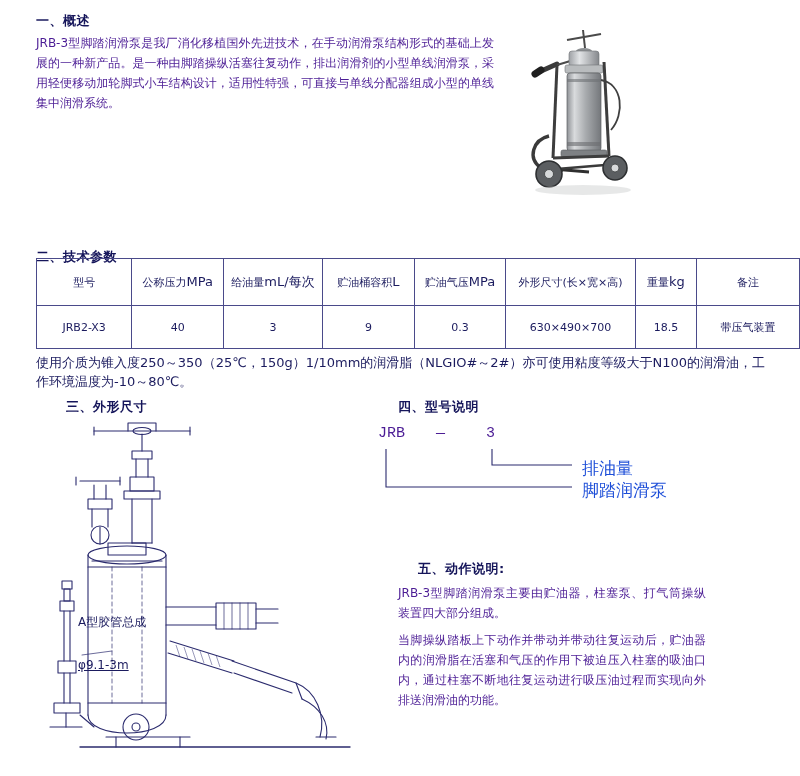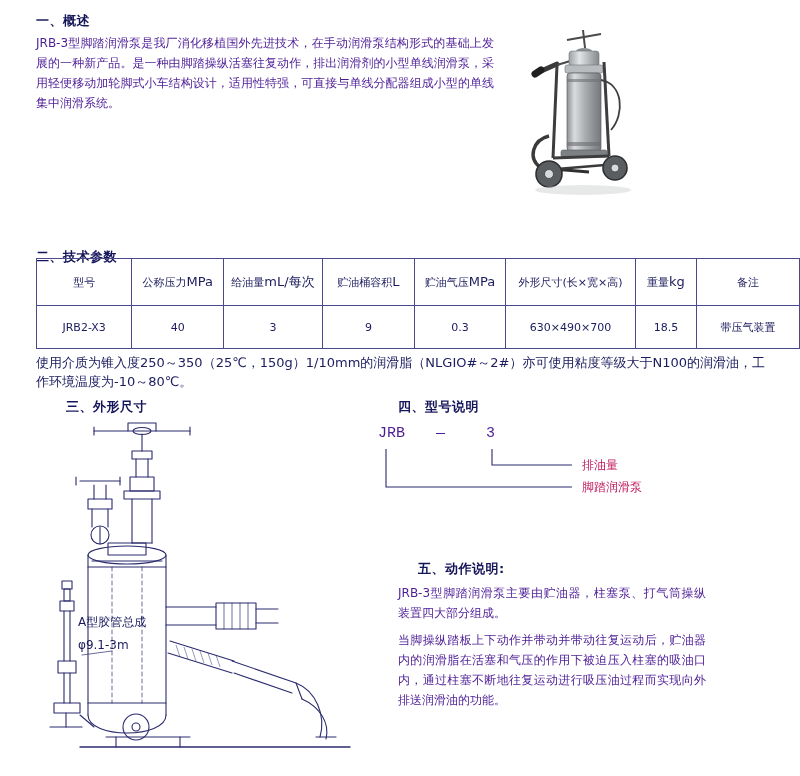--- a/index.html
+++ b/index.html
@@ -94,22 +94,22 @@
     width: 420px; height: 115px;
   }
   .mdl-text {
     position: absolute;
     font-size: 15px;
     color: #4c1d95;
     font-family: Liberation Mono, monospace;
   }
   .mdl-label {
     position: absolute;
-    font-size: 12px;
-    color: #be185d;
+    font-size: 17px;
+    color: #1d4ed8;
   }
 
   
   #sec5-title { position: absolute; left: 398px; top: 560px; margin-left: 20px; }
   #sec5-body  { position: absolute; left: 398px; top: 583px; width: 308px; }
   #sec5-body2 { position: absolute; left: 398px; top: 630px; width: 308px; }
 
   .lbl-small {
     position: absolute;
     font-size: 12px;
@@ -297,21 +297,21 @@
 
       <path d="M62 240 L92 236" stroke-width="0.7"></path>
     </g>
 
     <g stroke="#2b2b6e" stroke-width="0.6" opacity="0.8">
       <path d="M156 230 L160 242 M164 232 L168 244 M172 234 L176 246 M180 236 L184 248 M188 238 L192 250 M196 240 L200 252"></path>
     </g>
   </svg>
 
   <div class="lbl-small" style="left:78px; top:617px;">A型胶管总成</div>
-  <div class="lbl-small" style="left:78px; top:640px;">φ9.1-3m</div>
+  <div class="lbl-small" style="left:78px; top:660px;text-decoration:underline;">φ9.1-3m</div>
 
   <div class="sec-title" id="sec4-title">四、型号说明</div>
 
   <div id="model-diagram">
     <div class="mdl-text" style="left:18px; top:10px;">JRB</div>
     <div class="mdl-text" style="left:76px; top:10px;">—</div>
     <div class="mdl-text" style="left:126px; top:10px;">3</div>
 
     <svg style="position:absolute; left:0; top:0; width:420px; height:115px;" viewBox="0 0 420 115">
       <g stroke="#2b2b6e" stroke-width="1.1" fill="none">

